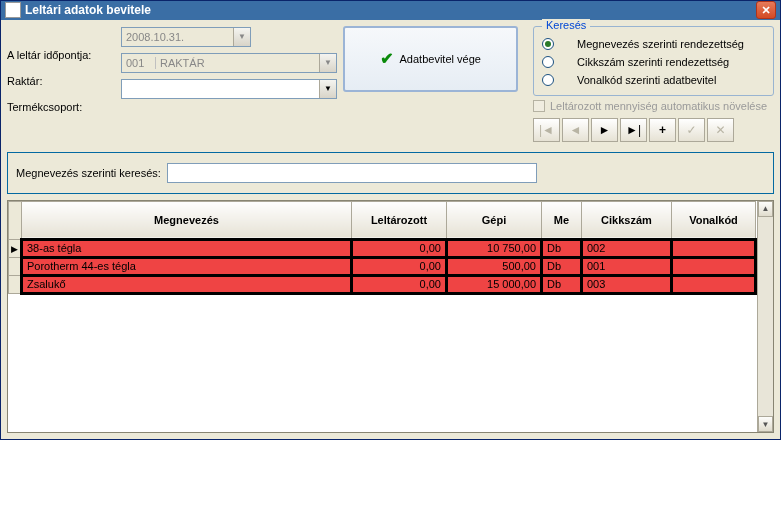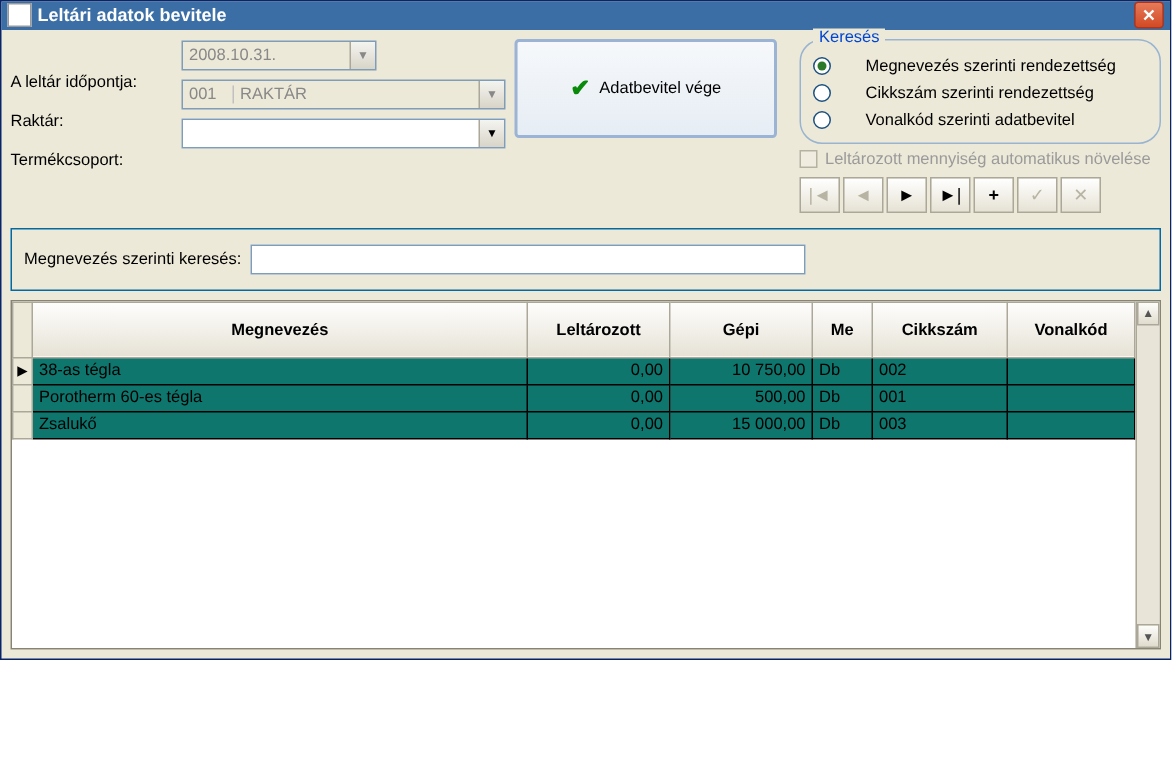--- a/index.html
+++ b/index.html
@@ -15,39 +15,39 @@
   .form-row { display: flex; align-items: center; gap: 4px; height: 22px; }
   .form-label { width: 110px; margin-top: 36px; }
   .combo { display:flex; align-items:center; border:1px solid #7f9db9; background:#fff; height:20px; }
   .combo.disabled { background:#ece9d8; color:#888; }
   .combo .code { width:34px; padding:0 4px; border-right:1px solid #c0c0c0; }
   .combo .text { flex:1; padding:0 4px; }
   .combo .arrow { width:17px; height:18px; background:linear-gradient(#f4f4f0,#d8d4c8); border-left:1px solid #aca899; display:flex; align-items:center; justify-content:center; font-size:8px; }
   .bigbtn { width:175px; height:66px; border:2px solid #9bb4d6; border-radius:3px; background:linear-gradient(#f6f8fb,#e6edf4); display:flex; align-items:center; justify-content:center; gap:6px; cursor:pointer; margin-left:6px; }
   .bigbtn .check { color:#0a8a0a; font-size:16px; font-weight:bold; }
   .right-panel { flex:1; display:flex; flex-direction:column; gap:2px; }
-  .groupbox { border:1px solid #99b4d1; border-radius:15px; padding:8px 8px 6px 8px; position:relative; }
+  .groupbox { border:1px solid #99b4d1; border-radius:3px; padding:8px 8px 6px 8px; position:relative; }
   .groupbox .legend { position:absolute; top:-8px; left:8px; background:#ece9d8; color:#0046d5; padding:0 4px; }
   .radio-row { display:flex; align-items:center; gap:23px; height:18px; }
   .radio { width:12px; height:12px; border:1px solid #1c5180; border-radius:50%; display:flex; align-items:center; justify-content:center; background:#fff; }
   .radio.sel::after { content:""; width:6px; height:6px; background:#2a7a2a; border-radius:50%; display:block; }
   .chk-row { display:flex; align-items:center; gap:5px; color:#9a9a9a; margin-top:2px; }
   .chkbox { width:12px; height:12px; border:1px solid #b5b2a2; background:#f0ede0; }
   .navbar { display:flex; gap:2px; margin-top:4px; }
   .navbtn { width:27px; height:24px; border:1px solid #aca899; background:linear-gradient(#fff,#e6e2d4); display:flex; align-items:center; justify-content:center; font-size:12px; font-family: 'Segoe UI Symbol', Arial; }
   .navbtn.disabled { color:#b8b4a4; }
   .navbtn.enabled { color:#000; cursor:pointer; }
   .search-panel { margin:4px 6px 0 6px; padding:10px 8px; border:1px solid #0369a1; background:#ece9d8; display:flex; align-items:center; gap:6px; }
   .search-input { flex:0 0 370px; height:20px; border:1px solid #7f9db9; background:#fff; padding:0 4px; }
   .grid-wrap { margin:6px; border:1px solid #878472; background:#fff; height:296px; position:relative; display:flex; }
   .grid-body { flex:1; overflow:hidden; }
   table { border-collapse:collapse; width:100%; }
   th { background:linear-gradient(#fefefe,#e6e2d5); border:1px solid #aca899; height:20px; font-weight:bold; text-align:center; padding:12px 4px; }
   th.rowhdr, td.rowhdr { width:13px; background:#ece9d8; border:1px solid #aca899; padding:0; text-align:center; }
-  td { border:1px solid #000000; height:18px; padding:0 4px; background:#0f766e; }
+  td { border:3px solid #000000; height:18px; padding:0 4px; background:#ef4444; }
   td.num { text-align:right; }
   .vscroll { width:16px; background:#e8e5d8; border-left:1px solid #aca899; display:flex; flex-direction:column; justify-content:space-between; }
   .sbtn { height:16px; background:linear-gradient(#fdfdfb,#e0dccd); border:1px solid #aca899; display:flex; align-items:center; justify-content:center; font-size:8px; color:#555; }
   .row-top { display:flex; }
   .form-col { display:flex; flex-direction:column; gap:4px; flex:0 0 330px; }
   .rowmark { color:#000; font-size:9px; }
 </style>
 </head>
 <body>
 
@@ -152,21 +152,21 @@
               <td class="rowhdr"><span class="rowmark">▶</span></td>
               <td>38-as tégla</td>
               <td class="num">0,00</td>
               <td class="num">10 750,00</td>
               <td>Db</td>
               <td>002</td>
               <td></td>
             </tr>
             <tr>
               <td class="rowhdr"></td>
-              <td>Porotherm 60-es tégla</td>
+              <td>Porotherm 44-es tégla</td>
               <td class="num">0,00</td>
               <td class="num">500,00</td>
               <td>Db</td>
               <td>001</td>
               <td></td>
             </tr>
             <tr>
               <td class="rowhdr"></td>
               <td>Zsalukő</td>
               <td class="num">0,00</td>

